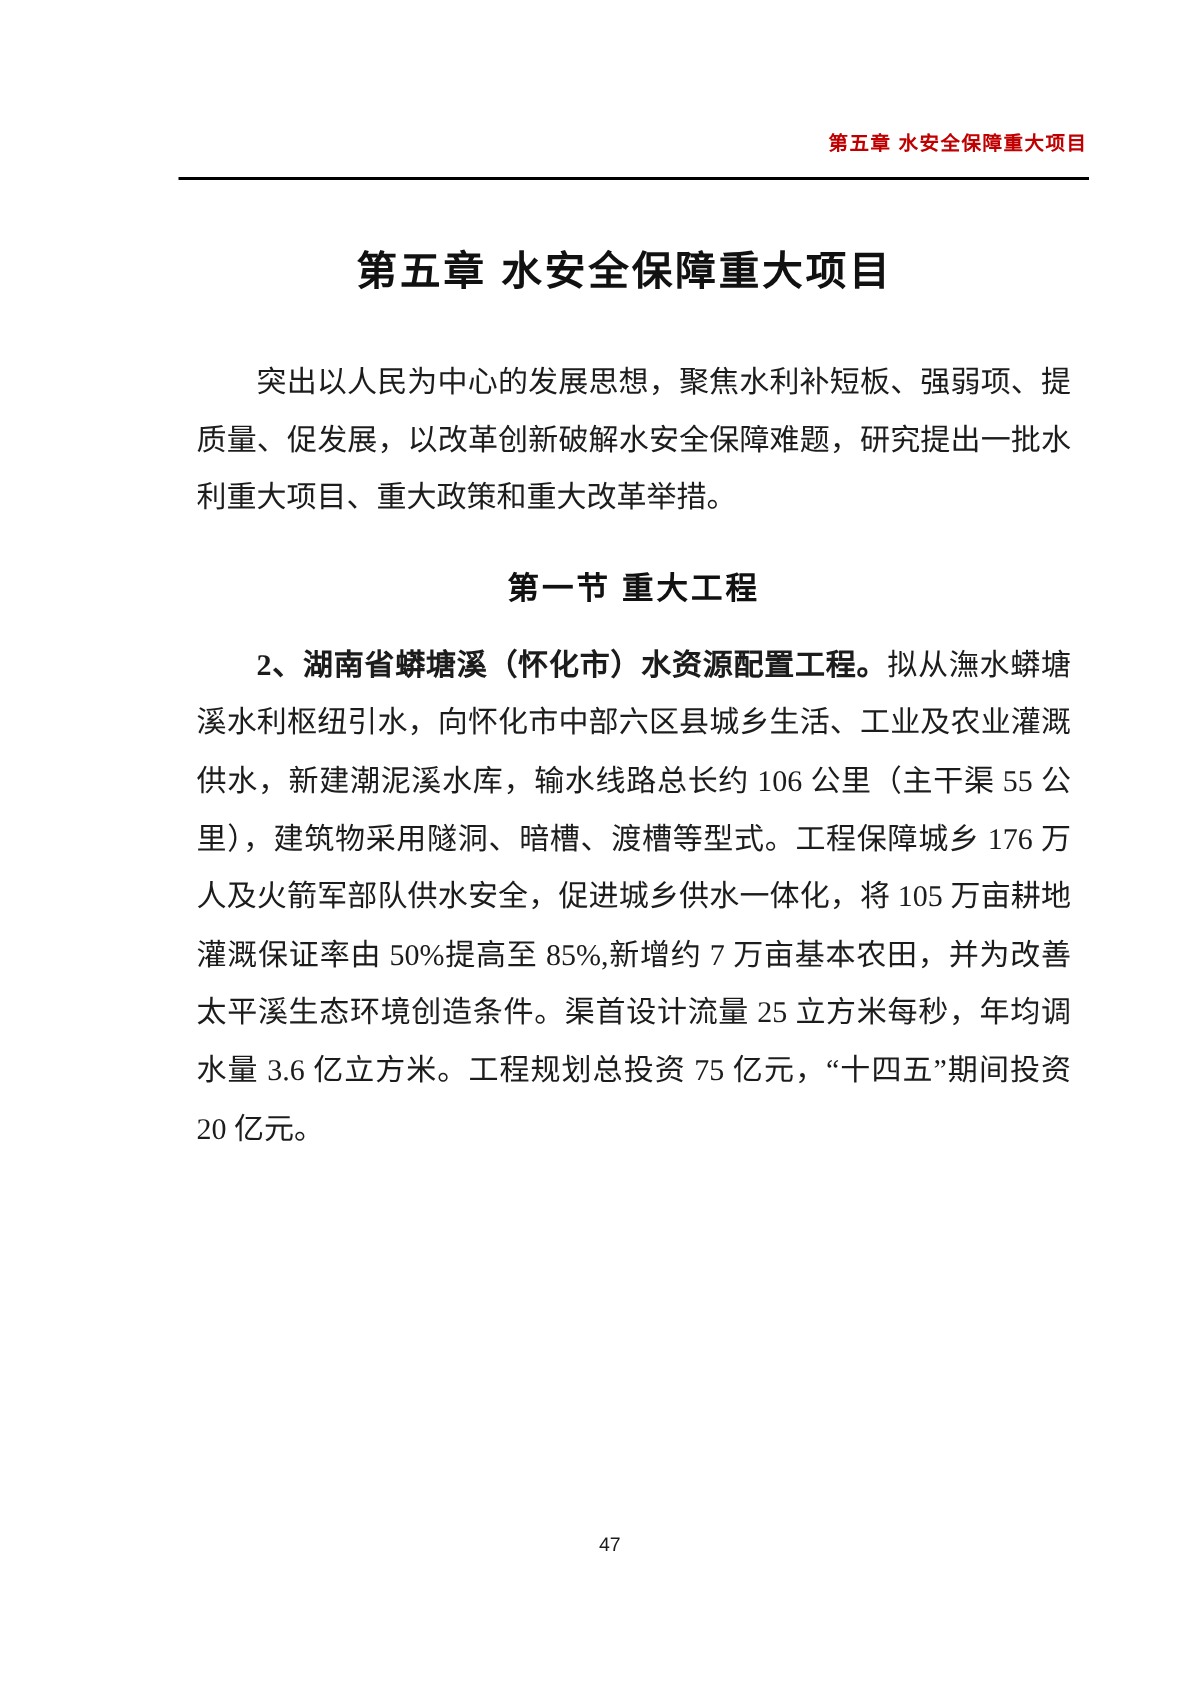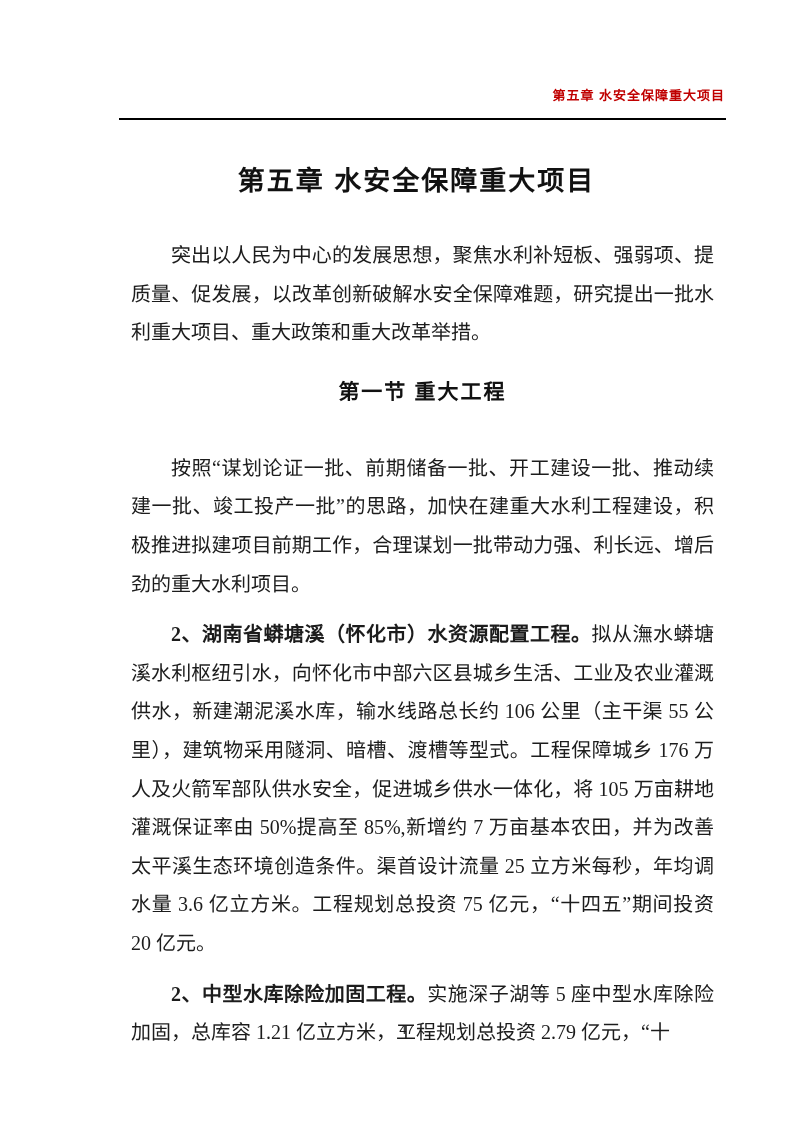--- a/index.html
+++ b/index.html
@@ -51,21 +51,21 @@
     font-size: 20px;
     line-height: 38.6px;
     text-align: justify;
     color: #1c1c1c;
   }
   .body-para {
     margin: 12px;
     text-indent: 2em;
   }
   .section-heading {
-    margin: 27px 0 44px 0;
+    margin: 27px 0 20px 0;
     text-align: center;
     text-indent: 0;
     font-family: "Liberation Serif", serif;
     font-weight: bold;
     font-size: 21px;
     line-height: 26px;
     letter-spacing: 2px;
     color: #111111;
   }
   .lead {
@@ -96,25 +96,23 @@
   <div class="header-rule"></div>
 
   <h1 class="chapter-title">第五章 水安全保障重大项目</h1>
 
   <div class="content">
 
     <p class="body-para">突出以人民为中心的发展思想，聚焦水利补短板、强弱项、提质量、促发展，以改革创新破解水安全保障难题，研究提出一批水利重大项目、重大政策和重大改革举措。</p>
 
     <h2 class="section-heading">第一节 重大工程</h2>
 
-    <p class="body-para">按照“谋划论证一批、前期储备一批、开工建设一批、推动续建一批、竣工投产一批”的思路，加快在建重大水利工程建设，积极推进拟建项目前期工作，合理谋划一批带动力强、利长远、增后劲的重大水利项目。</p>
 
     <p class="body-para"><span class="lead">2、湖南省蟒塘溪（怀化市）水资源配置工程。</span><span>拟从潕水蟒塘溪水利枢纽引水，向怀化市中部六区县城乡生活、工业及农业灌溉供水，新建潮泥溪水库，输水线路总长约 106 公里（主干渠 55 公里），建筑物采用隧洞、暗槽、渡槽等型式。工程保障城乡 176 万人及火箭军部队供水安全，促进城乡供水一体化，将 105 万亩耕地灌溉保证率由 50%提高至 85%,新增约 7 万亩基本农田，并为改善太平溪生态环境创造条件。渠首设计流量 25 立方米每秒，年均调水量 3.6 亿立方米。工程规划总投资 75 亿元，“十四五”期间投资 20 亿元。</span></p>
 
-    <p class="body-para"><span class="lead">2、中型水库除险加固工程。</span><span>实施深子湖等 5 座中型水库除险加固，总库容 1.21 亿立方米，工程规划总投资 2.79 亿元，“十</span></p>
 
   </div>
 
   <div class="footer">
     <span>47</span>
   </div>
 
 </div>
 
 </body></html>

